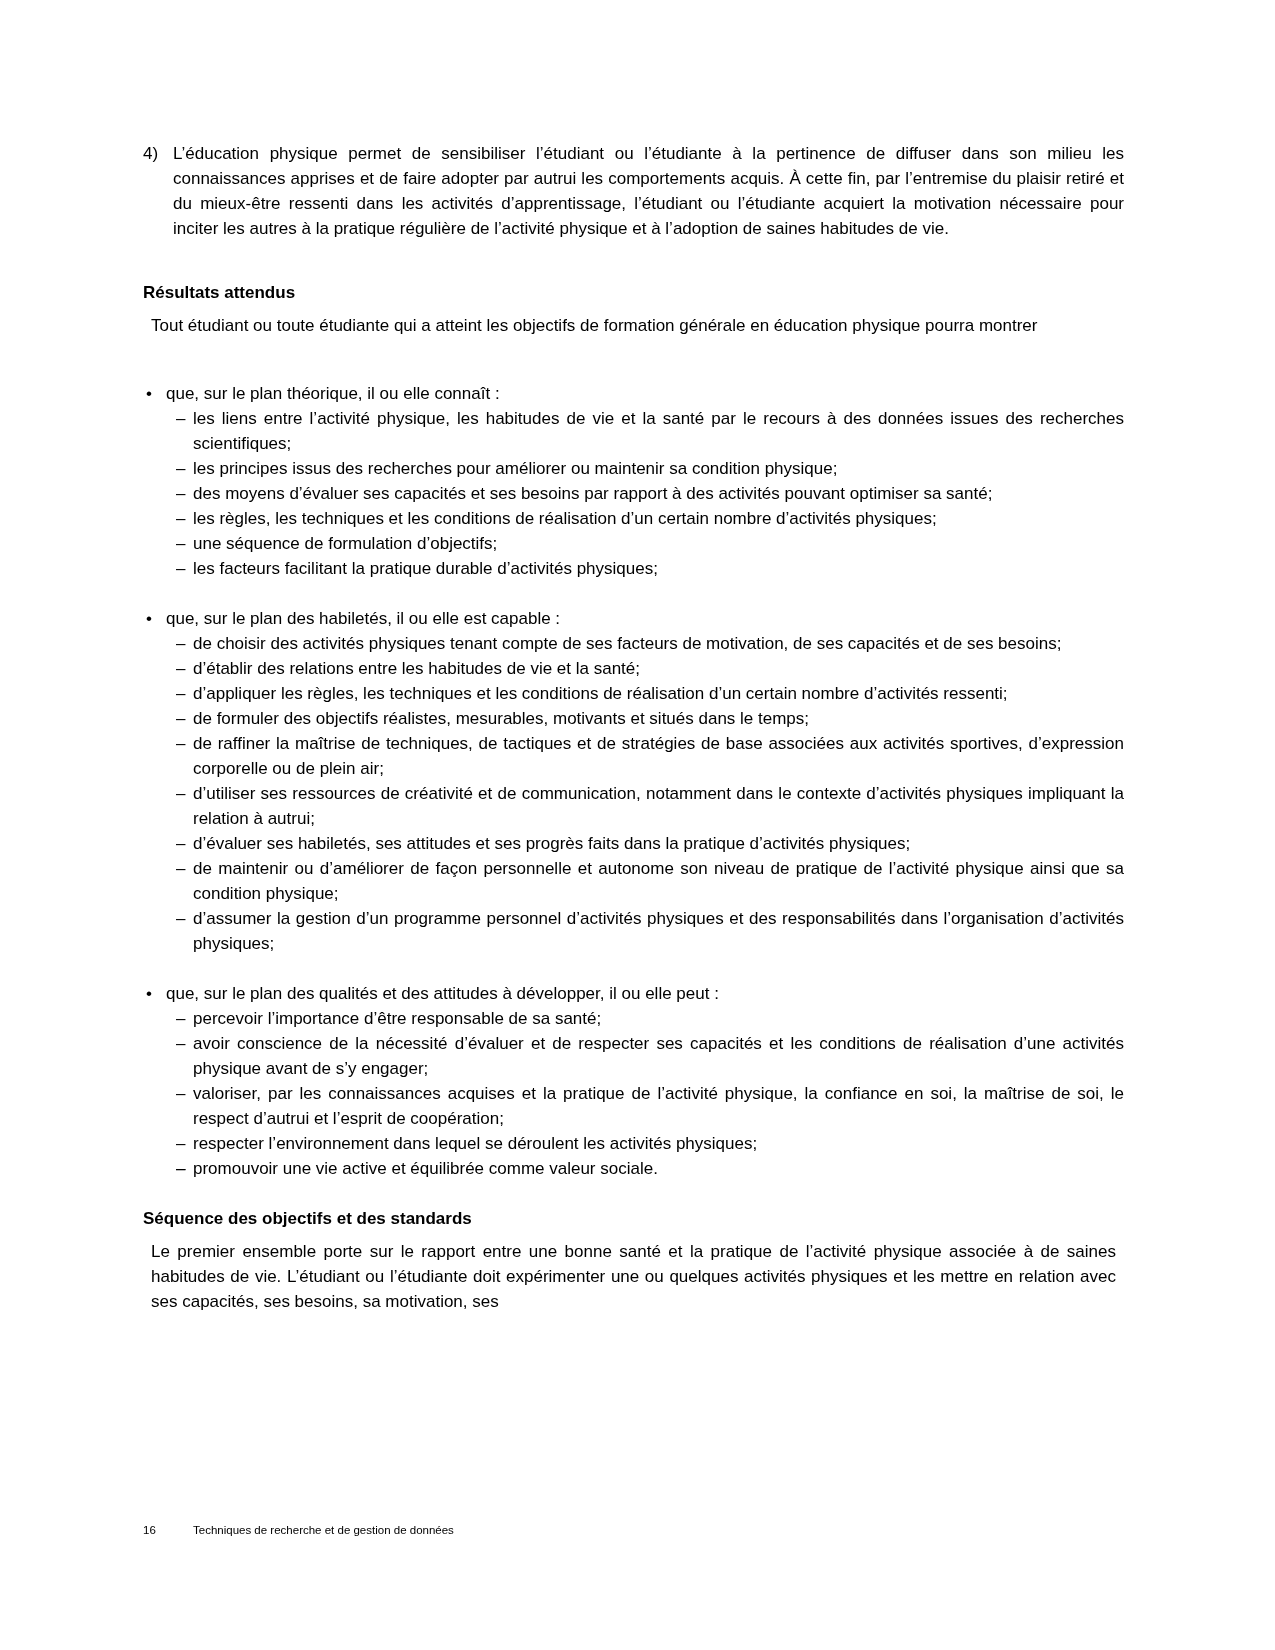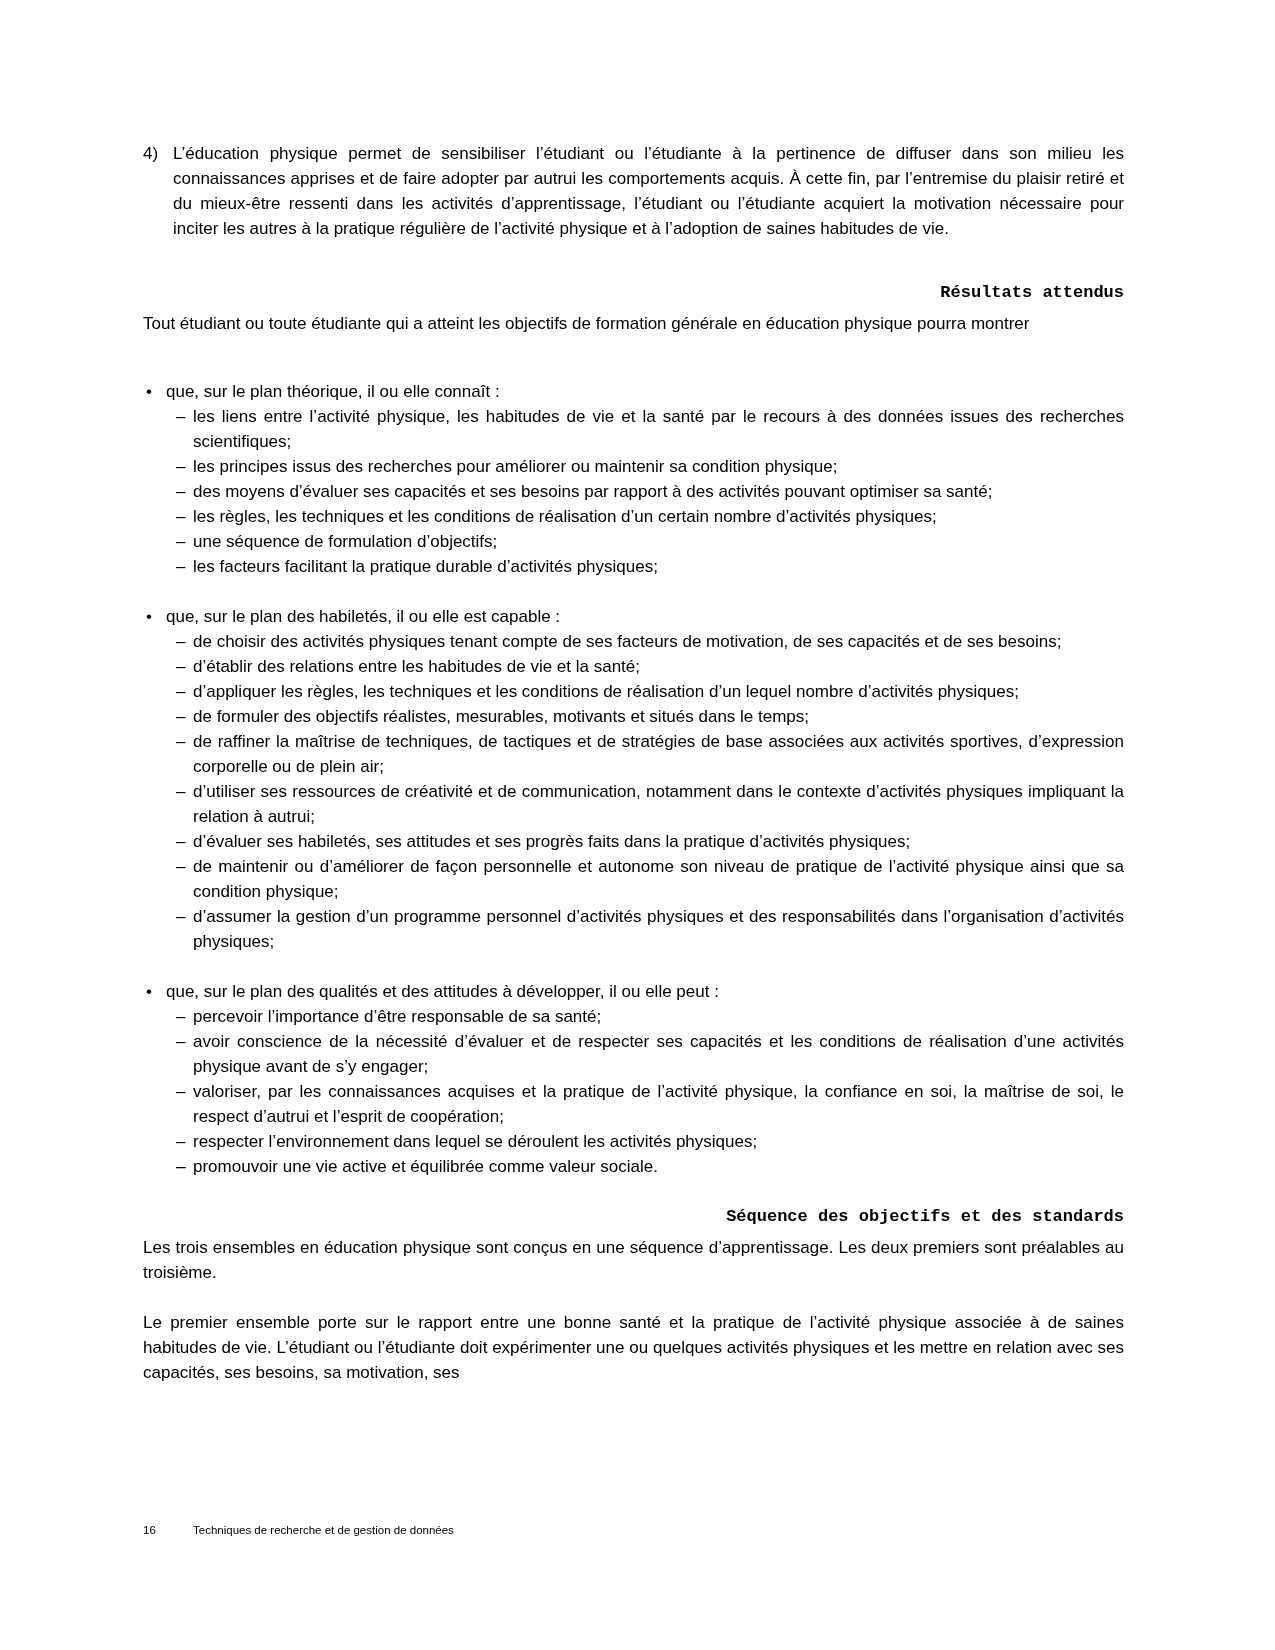--- a/index.html
+++ b/index.html
@@ -17,41 +17,40 @@
   }
   .content {
     position: absolute;
     left: 143px;
     top: 141px;
     width: 981px;
     font-size: 17px;
     line-height: 25px;
   }
   .content p {
-    margin: 0;
+    margin: 8px;
     text-align: justify;
   }
   .numbered-para {
     position: relative;
     padding-left: 30px;
     text-align: justify;
     margin-bottom: 39px;
   }
   .numbered-para .num {
     position: absolute;
     left: 0;
     top: 0;
   }
   h2.doc-heading {
     font-size: 17px;
     line-height: 25px;
     font-weight: bold;
     margin: 0 0 6px 0;
-    text-align: right;
-    font-family: Liberation Mono, monospace;
+    text-align: left;
   }
   .intro-para {
     margin-bottom: 43px !important;
   }
   .bullet-group {
     margin-bottom: 25px;
   }
   .bullet-lead {
     position: relative;
     padding-left: 23px;
@@ -109,42 +108,41 @@
         <div class="dash-item"><span class="dash">–</span><span>les principes issus des recherches pour améliorer ou maintenir sa condition physique;</span></div>
         <div class="dash-item"><span class="dash">–</span><span>des moyens d’évaluer ses capacités et ses besoins par rapport à des activités pouvant optimiser sa santé;</span></div>
         <div class="dash-item"><span class="dash">–</span><span>les règles, les techniques et les conditions de réalisation d’un certain nombre d’activités physiques;</span></div>
         <div class="dash-item"><span class="dash">–</span><span>une séquence de formulation d’objectifs;</span></div>
         <div class="dash-item"><span class="dash">–</span><span>les facteurs facilitant la pratique durable d’activités physiques;</span></div>
       </div>
       <div class="bullet-group">
         <div class="bullet-lead"><span class="marker">•</span><span>que, sur le plan des habiletés, il ou elle est capable :</span></div>
         <div class="dash-item"><span class="dash">–</span><span>de choisir des activités physiques tenant compte de ses facteurs de motivation, de ses capacités et de ses besoins;</span></div>
         <div class="dash-item"><span class="dash">–</span><span>d’établir des relations entre les habitudes de vie et la santé;</span></div>
-        <div class="dash-item"><span class="dash">–</span><span>d’appliquer les règles, les techniques et les conditions de réalisation d’un lequel nombre d’activités physiques;</span></div>
+        <div class="dash-item"><span class="dash">–</span><span>d’appliquer les règles, les techniques et les conditions de réalisation d’un certain nombre d’activités ressenti;</span></div>
         <div class="dash-item"><span class="dash">–</span><span>de formuler des objectifs réalistes, mesurables, motivants et situés dans le temps;</span></div>
         <div class="dash-item"><span class="dash">–</span><span>de raffiner la maîtrise de techniques, de tactiques et de stratégies de base associées aux activités sportives, d’expression corporelle ou de plein air;</span></div>
         <div class="dash-item"><span class="dash">–</span><span>d’utiliser ses ressources de créativité et de communication, notamment dans le contexte d’activités physiques impliquant la relation à autrui;</span></div>
         <div class="dash-item"><span class="dash">–</span><span>d’évaluer ses habiletés, ses attitudes et ses progrès faits dans la pratique d’activités physiques;</span></div>
         <div class="dash-item"><span class="dash">–</span><span>de maintenir ou d’améliorer de façon personnelle et autonome son niveau de pratique de l’activité physique ainsi que sa condition physique;</span></div>
         <div class="dash-item"><span class="dash">–</span><span>d’assumer la gestion d’un programme personnel d’activités physiques et des responsabilités dans l’organisation d’activités physiques;</span></div>
       </div>
       <div class="bullet-group">
         <div class="bullet-lead"><span class="marker">•</span><span>que, sur le plan des qualités et des attitudes à développer, il ou elle peut  :</span></div>
         <div class="dash-item"><span class="dash">–</span><span>percevoir l’importance  d’être responsable de sa santé;</span></div>
         <div class="dash-item"><span class="dash">–</span><span>avoir conscience de la nécessité d’évaluer et de respecter ses capacités et les conditions de réalisation d’une activités physique avant de s’y engager;</span></div>
         <div class="dash-item"><span class="dash">–</span><span>valoriser, par les connaissances acquises et la pratique de l’activité physique, la confiance en soi, la maîtrise de soi, le respect d’autrui et l’esprit de coopération;</span></div>
         <div class="dash-item"><span class="dash">–</span><span>respecter l’environnement dans lequel se déroulent les activités physiques;</span></div>
         <div class="dash-item"><span class="dash">–</span></div>
         <div class="dash-item"><span class="dash">–</span><span>promouvoir une vie active et équilibrée comme valeur sociale.</span></div>
       </div>
     </div>
 
   <h2 class="doc-heading">Séquence des objectifs et des standards</h2>
 
-  <p class="seq-para1">Les trois ensembles en éducation physique sont conçus en une séquence d’apprentissage. Les deux premiers sont préalables au troisième.</p>
 
   <p>Le premier ensemble porte sur le rapport entre une bonne santé et la pratique de l’activité physique associée à de saines habitudes de vie. L’étudiant ou l’étudiante doit expérimenter une ou quelques activités physiques et les mettre en relation avec ses capacités, ses besoins, sa motivation, ses</p>
 
 </div>
 
 <div class="footer">
   <span class="page-num">16</span><span>Techniques de recherche et de gestion de données</span>
 </div>
 
 </body></html>

